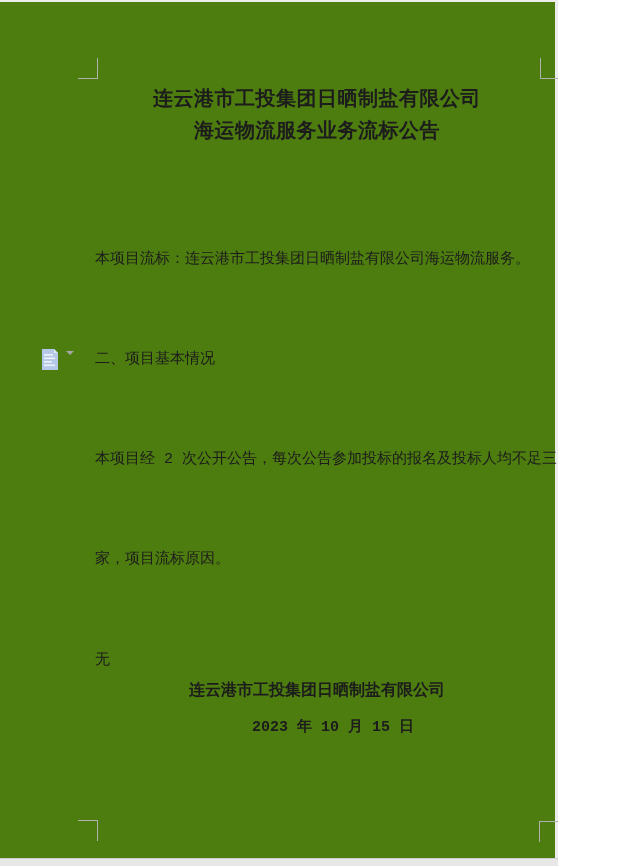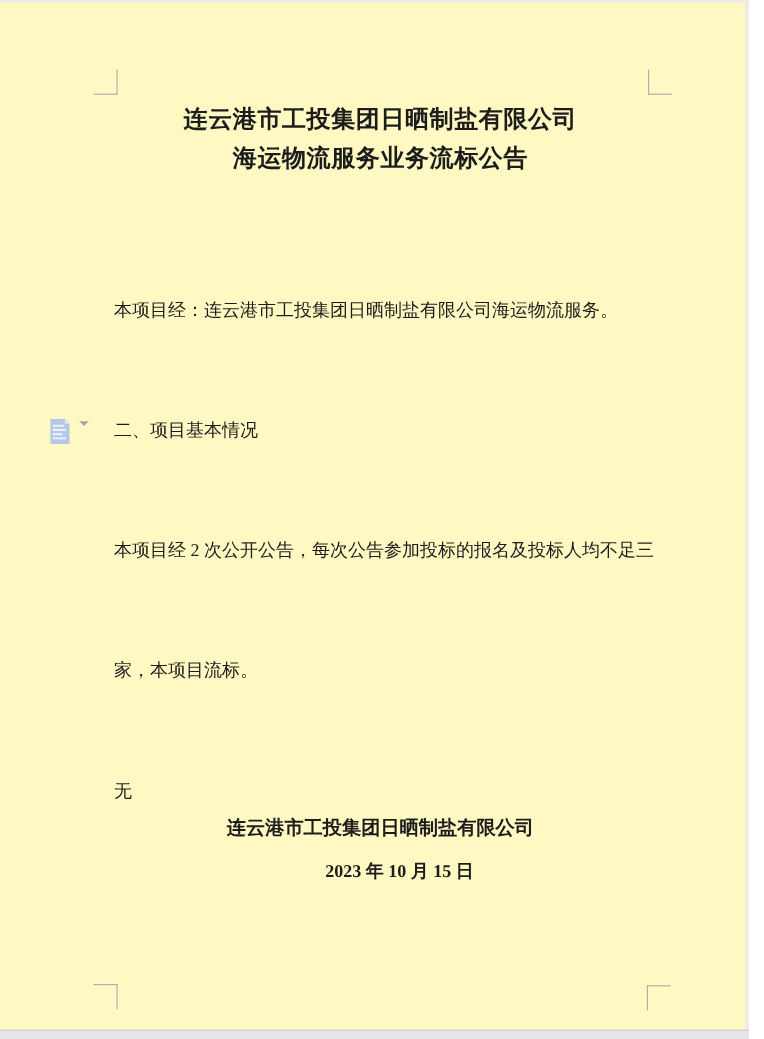--- a/index.html
+++ b/index.html
@@ -1,21 +1,21 @@
 <!DOCTYPE html>
 <html><head>
 <meta charset="utf-8">
 <style>
   html,body{margin:0;padding:0;}
   .screen{
     position:relative;
-    width:624px;height:866px;
-    background:#fef9c3;
+    width:558px;height:866px;
+    background:#4d7c0f;
     overflow:hidden;
-    font-family:Liberation Serif, serif;
+    font-family:Liberation Mono, monospace;
     color:#1c1c1c;
   }
   
   .edge-top{position:absolute;top:0;left:0;width:637px;height:2px;background:#ececec;}
   .edge-right{position:absolute;top:0;right:0;width:3px;height:866px;background:#ececec;}
   .edge-bottom{position:absolute;left:0;bottom:0;width:637px;height:7px;background:#e7e7e7;border-top:1px solid #cfcfcf;}
 
   
   .mark{position:absolute;width:19px;height:20px;}
   .mark.tl{left:78px;top:58px;border-right:1px solid #b0b0b0;border-bottom:1px solid #b0b0b0;}
@@ -82,24 +82,24 @@
       <span class="tri"></span>
     </span>
   </div>
 
   <div class="title-block">
     <div>连云港市工投集团日晒制盐有限公司</div>
     <div>海运物流服务业务流标公告</div>
   </div>
 
   <div class="body-block">
-    <div class="line">本项目经：连云港市工投集团日晒制盐有限公司海运物流服务。</div>
+    <div class="line">本项目流标：连云港市工投集团日晒制盐有限公司海运物流服务。</div>
     <div class="line">二、项目基本情况</div>
     <div class="line">本项目经 2 次公开公告，每次公告参加投标的报名及投标人均不足三</div>
-    <div class="line">家，本项目流标。</div>
+    <div class="line">家，项目流标原因。</div>
     <div class="line">无</div>
     
     
     
     
     
     
   </div>
 
   <div class="sig-company">连云港市工投集团日晒制盐有限公司</div>

